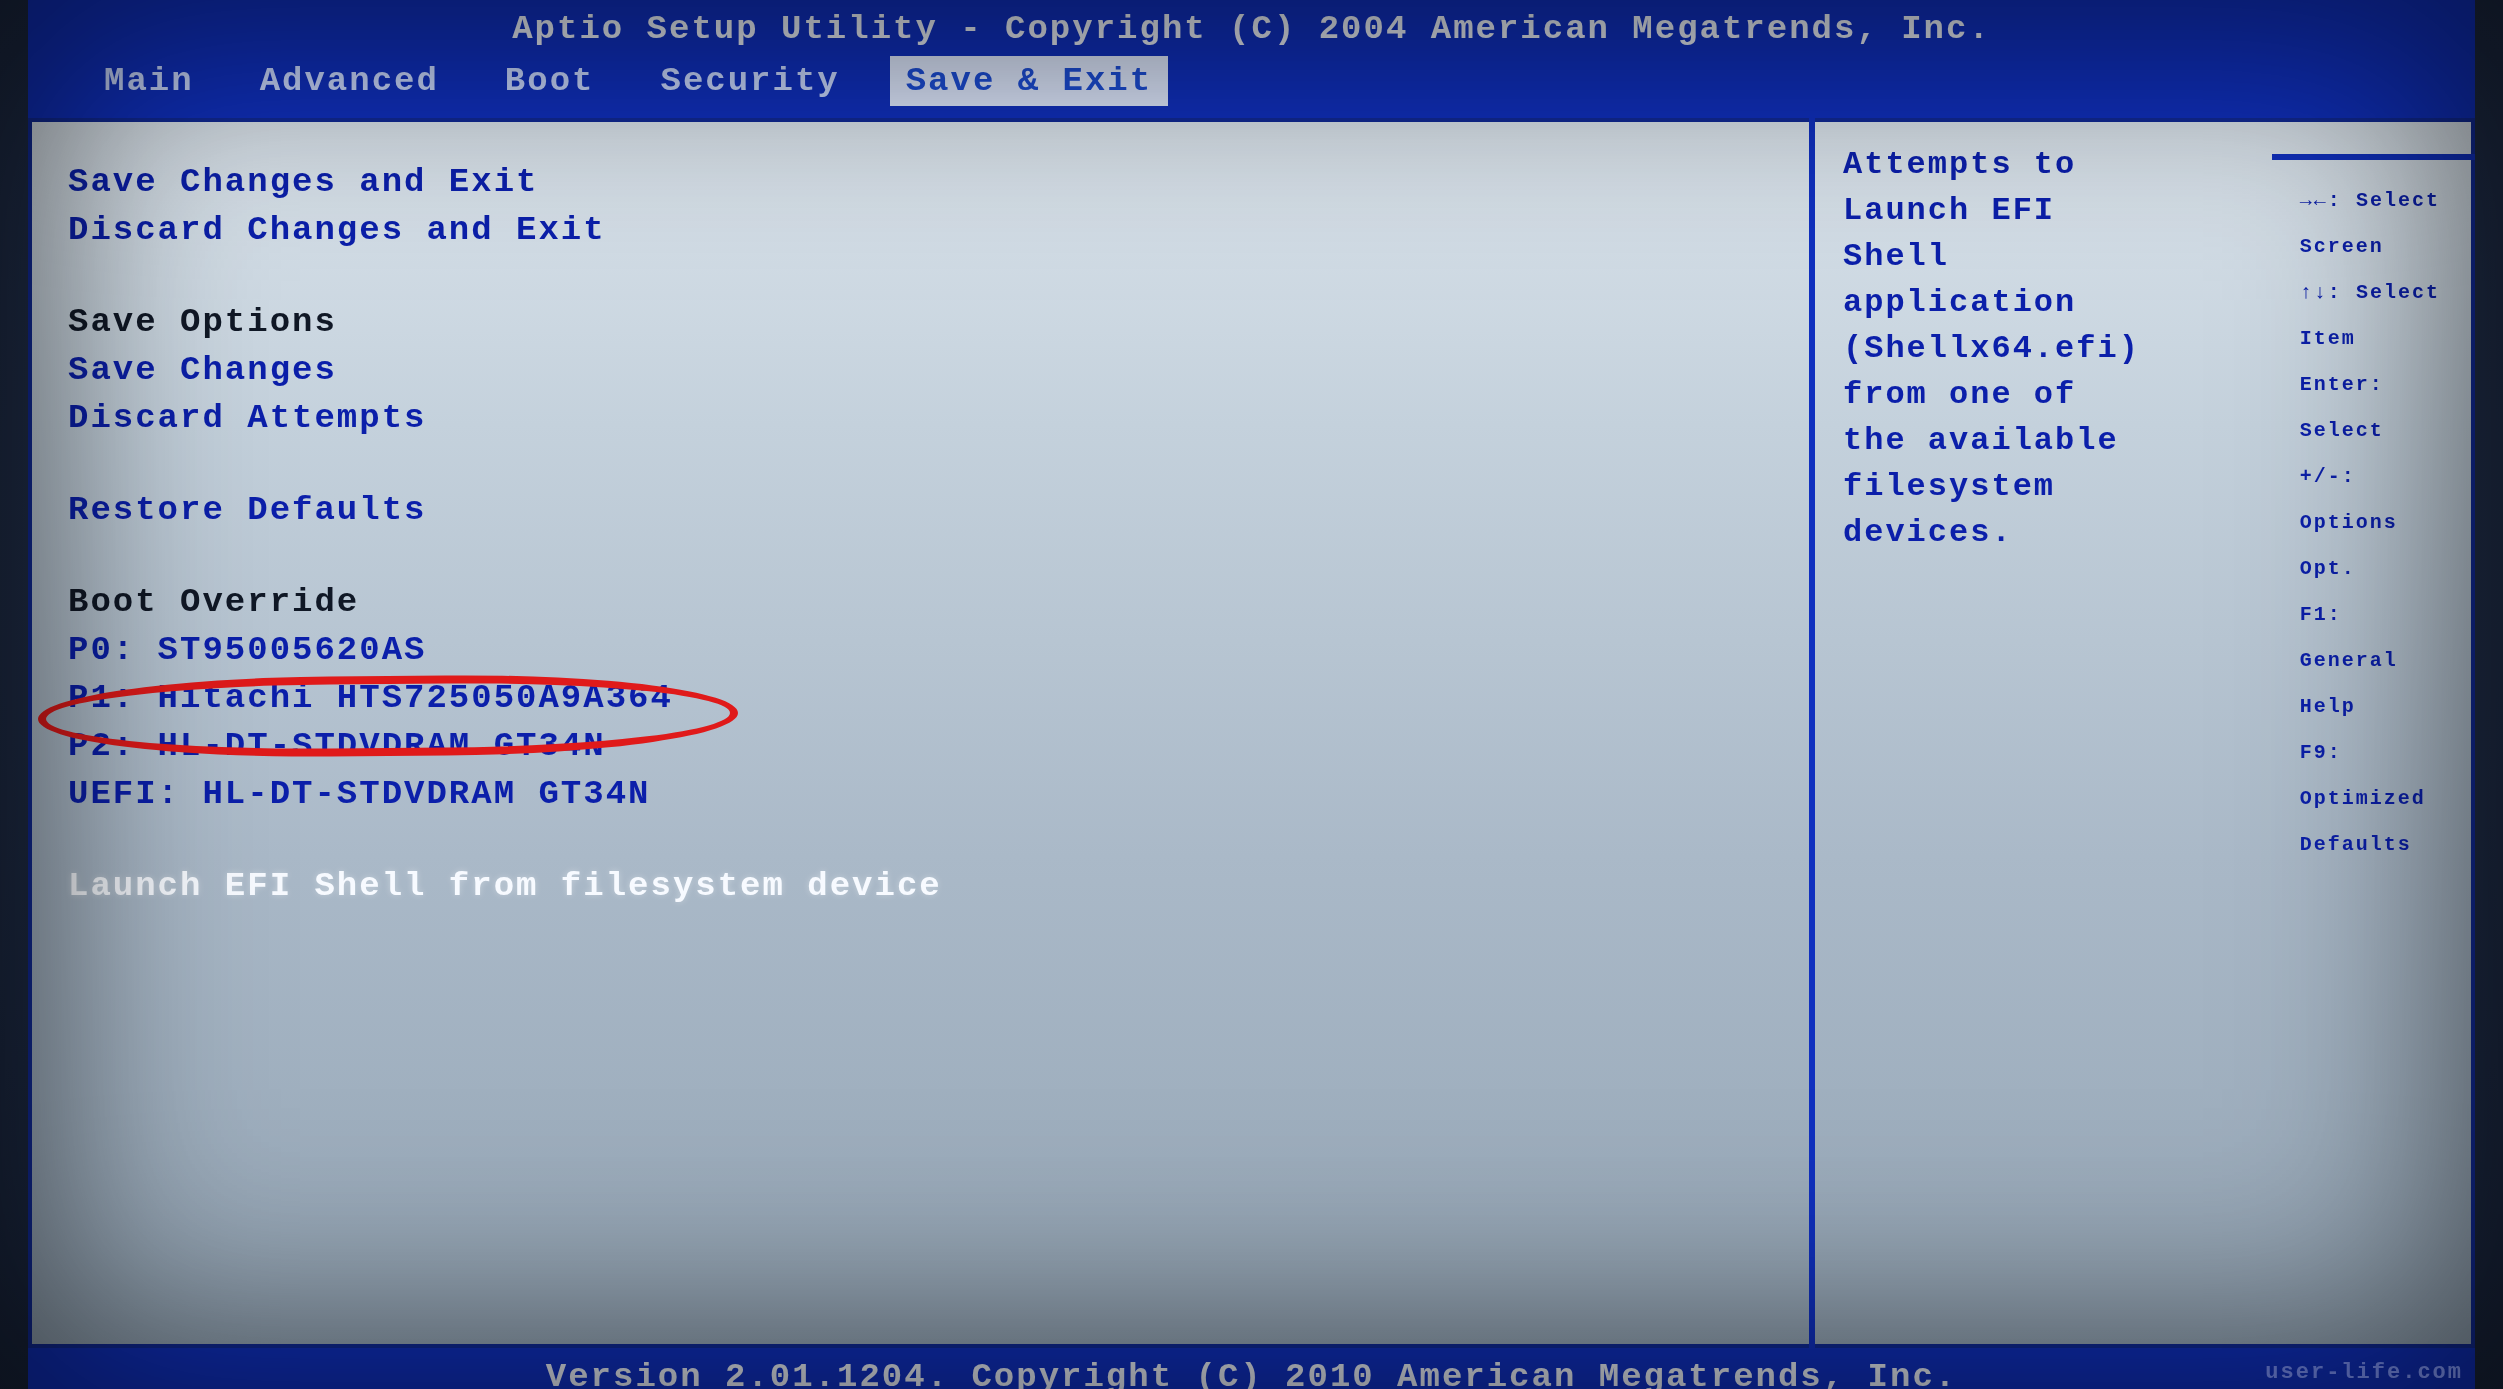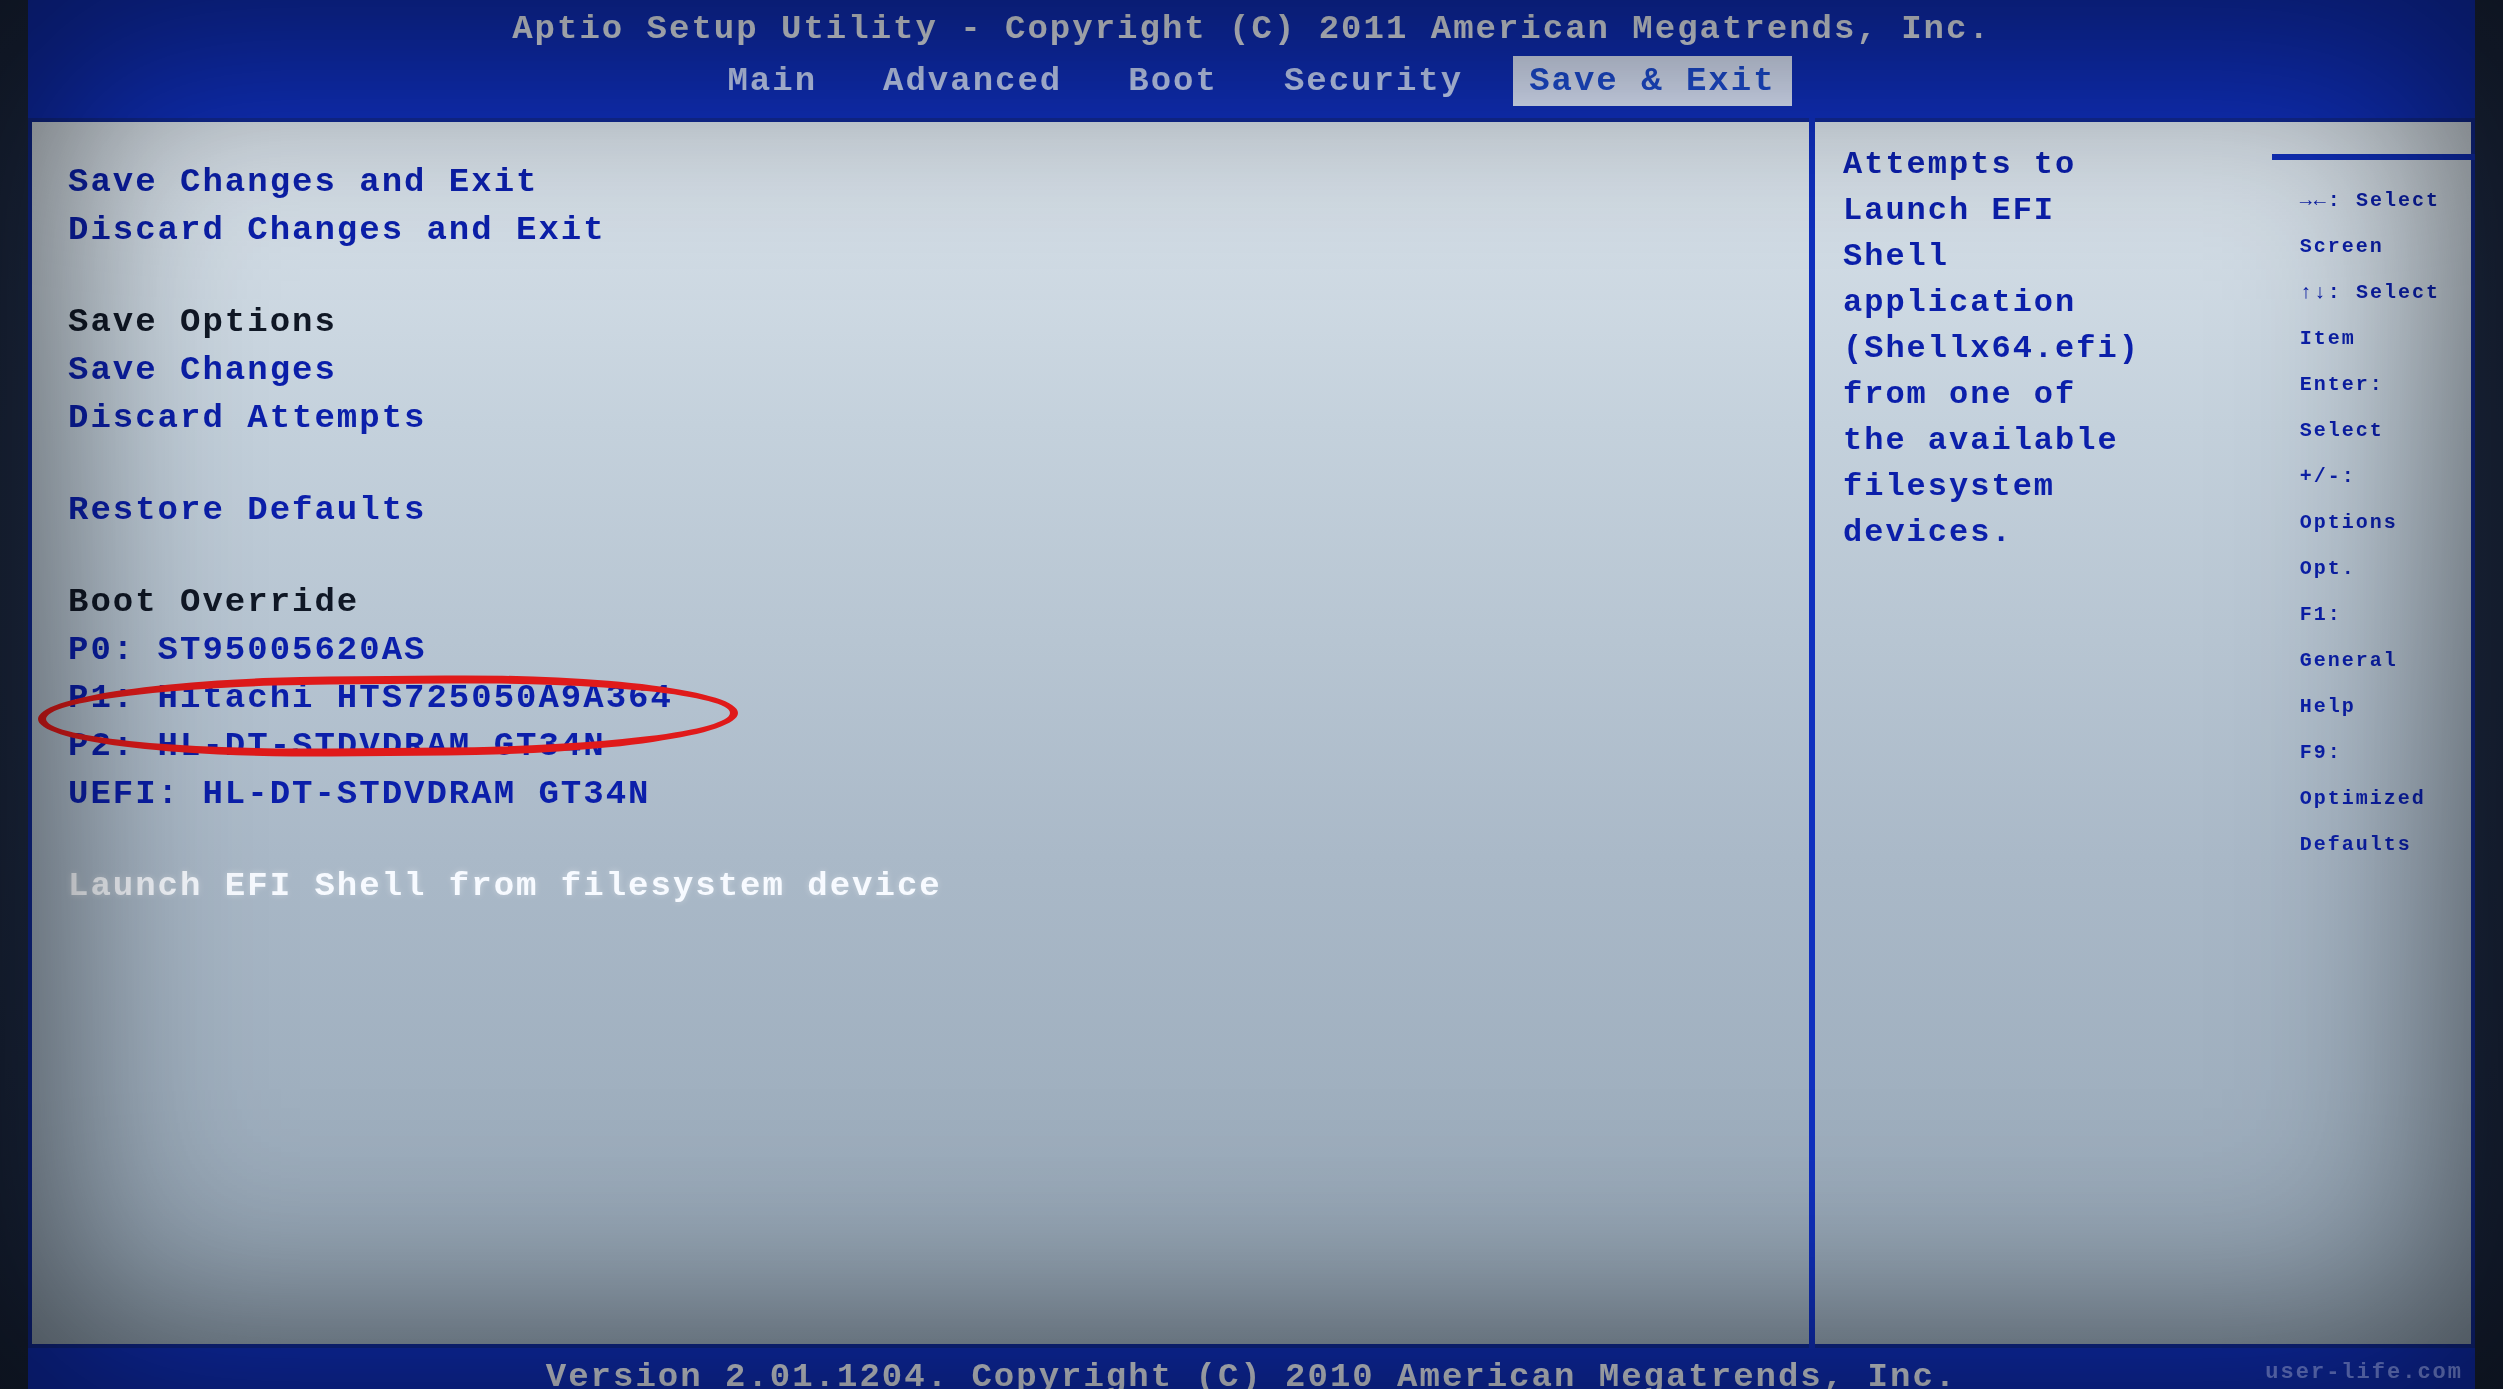--- a/index.html
+++ b/index.html
@@ -31,21 +31,20 @@
     line-height: 46px;
     padding: 6px 0 4px;
     position: relative;
   }
   .header-title { display: inline-block; }
   .tab-row {
     display: flex;
     gap: 34px;
     padding: 4px 60px 8px;
     font-size: 34px;
-    justify-content: center;
   }
   .tab {
     color: #c9d8ff;
     letter-spacing: 2px;
     padding: 2px 16px;
     white-space: nowrap;
     cursor: default;
   }
   .tab.active {
     background: #dfe9ff;
@@ -130,21 +129,21 @@
   }
   
   .glyph { font-family: inherit; }
 </style>
 </head>
 <body>
 
 <div class="screen">
 
   <div class="header-bar">
-    <span class="header-title">Aptio Setup Utility - Copyright (C) 2011 American Megatrends, Inc.</span>
+    <span class="header-title">Aptio Setup Utility - Copyright (C) 2004 American Megatrends, Inc.</span>
     <div class="tab-row">
       <span class="tab">Main</span>
       <span class="tab">Advanced</span>
       <span class="tab">Boot</span>
       <span class="tab">Security</span>
       <span class="tab active">Save &amp; Exit</span>
     </div>
   </div>
 
   <div class="body-wrap pane-bg">

